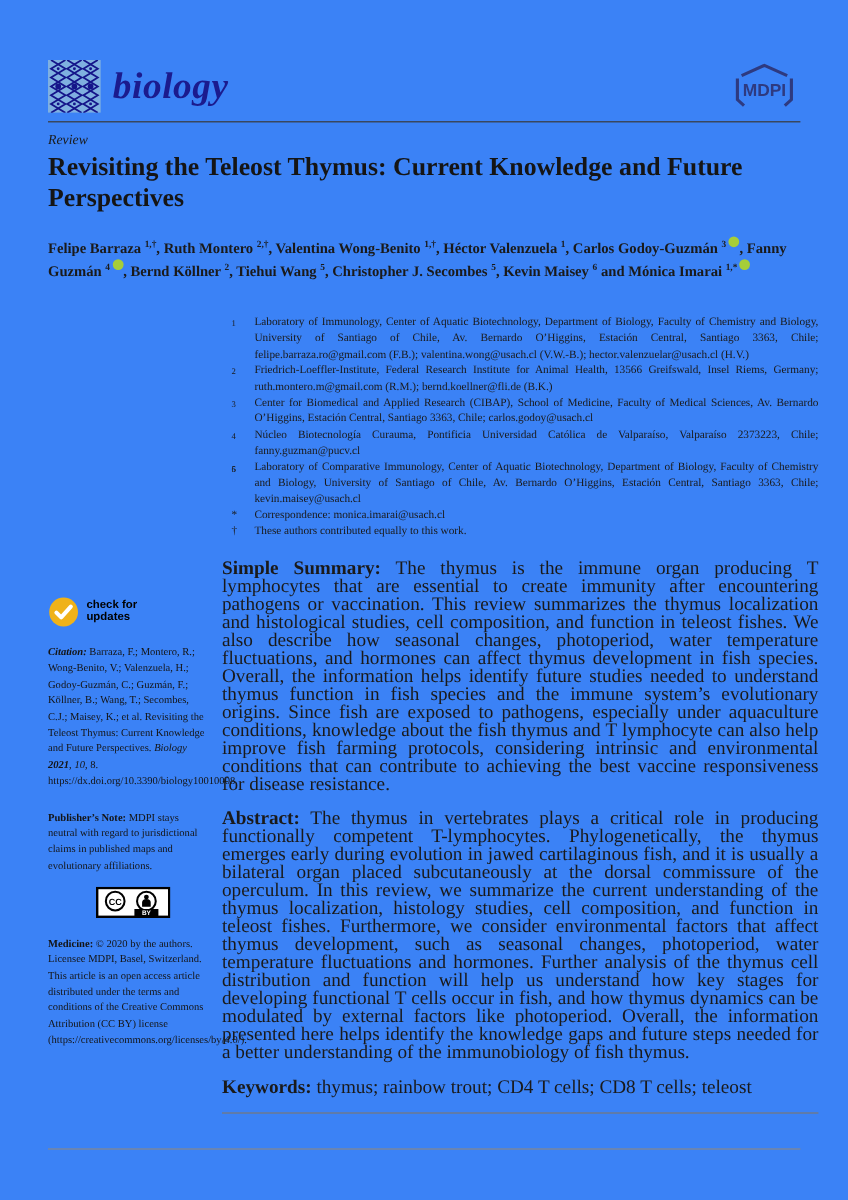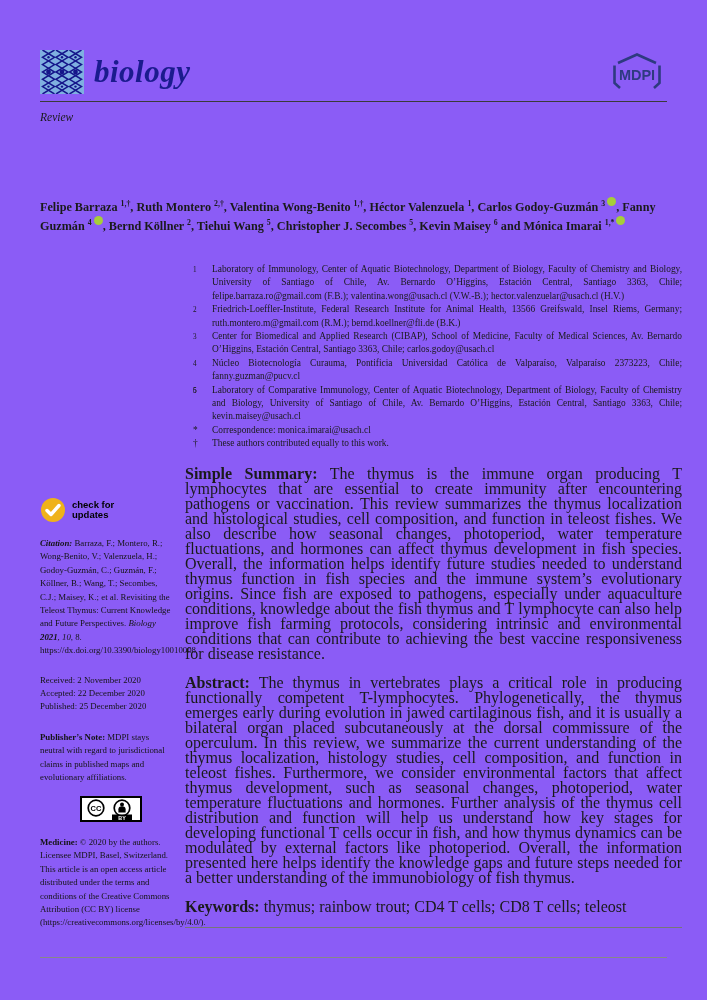--- a/index.html
+++ b/index.html
@@ -1,16 +1,16 @@
 <!DOCTYPE html>
 <html><head>
 <meta charset="utf-8">
 <style>
   html,body{margin:0;padding:0;background:#888;}
-  .page{position:relative;width:707px;height:1000px;background:#8b5cf6;
+  .page{position:relative;width:707px;height:1000px;background:#3b82f6;
         font-family:"Liberation Serif",serif;color:#1a1a1a;overflow:hidden;margin:0 auto;}
 
   
   .header{position:absolute;left:40px;top:50px;width:627px;height:48px;}
   .journal-logo{position:absolute;left:0;top:0;display:flex;align-items:center;gap:10px;cursor:pointer;}
   .journal-name{font-size:31px;font-weight:bold;font-style:italic;color:#1b1b8e;letter-spacing:0.5px;}
   .mdpi-logo{position:absolute;right:0;top:2px;cursor:pointer;}
   .header-rule{position:absolute;left:40px;top:101px;width:627px;border-top:1.6px solid #3a3a3a;}
 
   
@@ -90,20 +90,21 @@
           <path d="M7.5,13.5 L7.5,31 L13,36"></path>
           <path d="M52.5,13.5 L52.5,31 L47,36"></path>
         </g>
         <text x="30" y="28" font-size="14.5" font-weight="bold" text-anchor="middle" font-family="Liberation Sans, sans-serif" fill="#2e3a80">MDPI</text>
       </svg>
     </div>
   </div>
   <div class="header-rule"></div>
 
   <div class="article-type">Review</div>
+  <h1 class="page-title" style="margin:0;">Revisiting the Teleost Thymus: Current Knowledge and Future Perspectives</h1>
   <p class="authors" style="margin:0;"><span>Felipe Barraza </span><sup>1,†</sup>, <span>Ruth Montero </span><sup>2,†</sup>, <span>Valentina Wong-Benito </span><sup>1,†</sup>, <span>Héctor Valenzuela </span><sup>1</sup>, <span>Carlos Godoy-Guzmán </span><sup>3</sup><span class="orcid-dot"></span>, <span>Fanny Guzmán </span><sup>4</sup><span class="orcid-dot"></span>, <span>Bernd Köllner </span><sup>2</sup>, <span>Tiehui Wang </span><sup>5</sup>, <span>Christopher J. Secombes </span><sup>5</sup>, <span>Kevin Maisey </span><sup>6</sup> and <span>Mónica Imarai </span><sup>1,*</sup><span class="orcid-dot"></span></p>
 
   <div class="main-col">
     <div class="affs">
       <div class="aff-row"><span class="aff-num">1</span><span>Laboratory of Immunology, Center of Aquatic Biotechnology, Department of Biology, Faculty of Chemistry and Biology, University of Santiago of Chile, Av. Bernardo O’Higgins, Estación Central, Santiago 3363, Chile; felipe.barraza.ro@gmail.com (F.B.); valentina.wong@usach.cl (V.W.-B.); hector.valenzuelar@usach.cl (H.V.)</span></div>
       <div class="aff-row"><span class="aff-num">2</span><span>Friedrich-Loeffler-Institute, Federal Research Institute for Animal Health, 13566 Greifswald, Insel Riems, Germany; ruth.montero.m@gmail.com (R.M.); bernd.koellner@fli.de (B.K.)</span></div>
       <div class="aff-row"><span class="aff-num">3</span><span>Center for Biomedical and Applied Research (CIBAP), School of Medicine, Faculty of Medical Sciences, Av. Bernardo O’Higgins, Estación Central, Santiago 3363, Chile; carlos.godoy@usach.cl</span></div>
       <div class="aff-row"><span class="aff-num">4</span><span>Núcleo Biotecnología Curauma, Pontificia Universidad Católica de Valparaíso, Valparaíso 2373223, Chile; fanny.guzman@pucv.cl</span></div>
       <div class="aff-row"><span class="aff-num">5</span></div>
       <div class="aff-row"><span class="aff-num">6</span><span>Laboratory of Comparative Immunology, Center of Aquatic Biotechnology, Department of Biology, Faculty of Chemistry and Biology, University of Santiago of Chile, Av. Bernardo O’Higgins, Estación Central, Santiago 3363, Chile; kevin.maisey@usach.cl</span></div>
@@ -127,25 +128,20 @@
         <path d="M7,13.5 L11,17.5 L19,8.5" stroke="#ffffff" stroke-width="3.4" fill="none" stroke-linecap="round" stroke-linejoin="round"></path>
       </svg>
       <div class="check-text">
         <div>check for</div>
         <div>updates</div>
       </div>
     </div>
 
     <div class="citation"><span class="seg-b">Citation: </span><span class="seg-n">Barraza, F.; Montero, R.; Wong-Benito, V.; Valenzuela, H.; Godoy-Guzmán, C.; Guzmán, F.; Köllner, B.; Wang, T.; Secombes, C.J.; Maisey, K.; et al. Revisiting the Teleost Thymus: Current Knowledge and Future Perspectives. </span><span class="seg-i">Biology </span><span class="seg-b">2021</span><span class="seg-n">, </span><span class="seg-i">10</span><span class="seg-n">, 8. https://dx.doi.org/10.3390/biology10010008</span></div>
 
-    <div class="dates">
-      <div>Received: 2 November 2020</div>
-      <div>Accepted: 22 December 2020</div>
-      <div>Published: 25 December 2020</div>
-    </div>
 
     <div class="pub-note"><b>Publisher’s Note:</b> <span>MDPI stays neutral with regard to jurisdictional claims in published maps and evolutionary affiliations.</span></div>
 
     <div class="cc-badge">
       <svg width="62" height="27" viewBox="0 0 62 27">
         <rect x="1" y="1" width="60" height="24" fill="#ffffff" stroke="#000000" stroke-width="2"></rect>
         <circle cx="16" cy="12" r="7.8" fill="none" stroke="#000000" stroke-width="1.7"></circle>
         <text x="16" y="14.8" font-size="7.5" font-weight="bold" text-anchor="middle" font-family="Liberation Sans, sans-serif" fill="#000000">CC</text>
         <circle cx="42" cy="12" r="7.8" fill="none" stroke="#000000" stroke-width="1.7"></circle>
         <circle cx="42" cy="8.6" r="2" fill="#000000"></circle>

